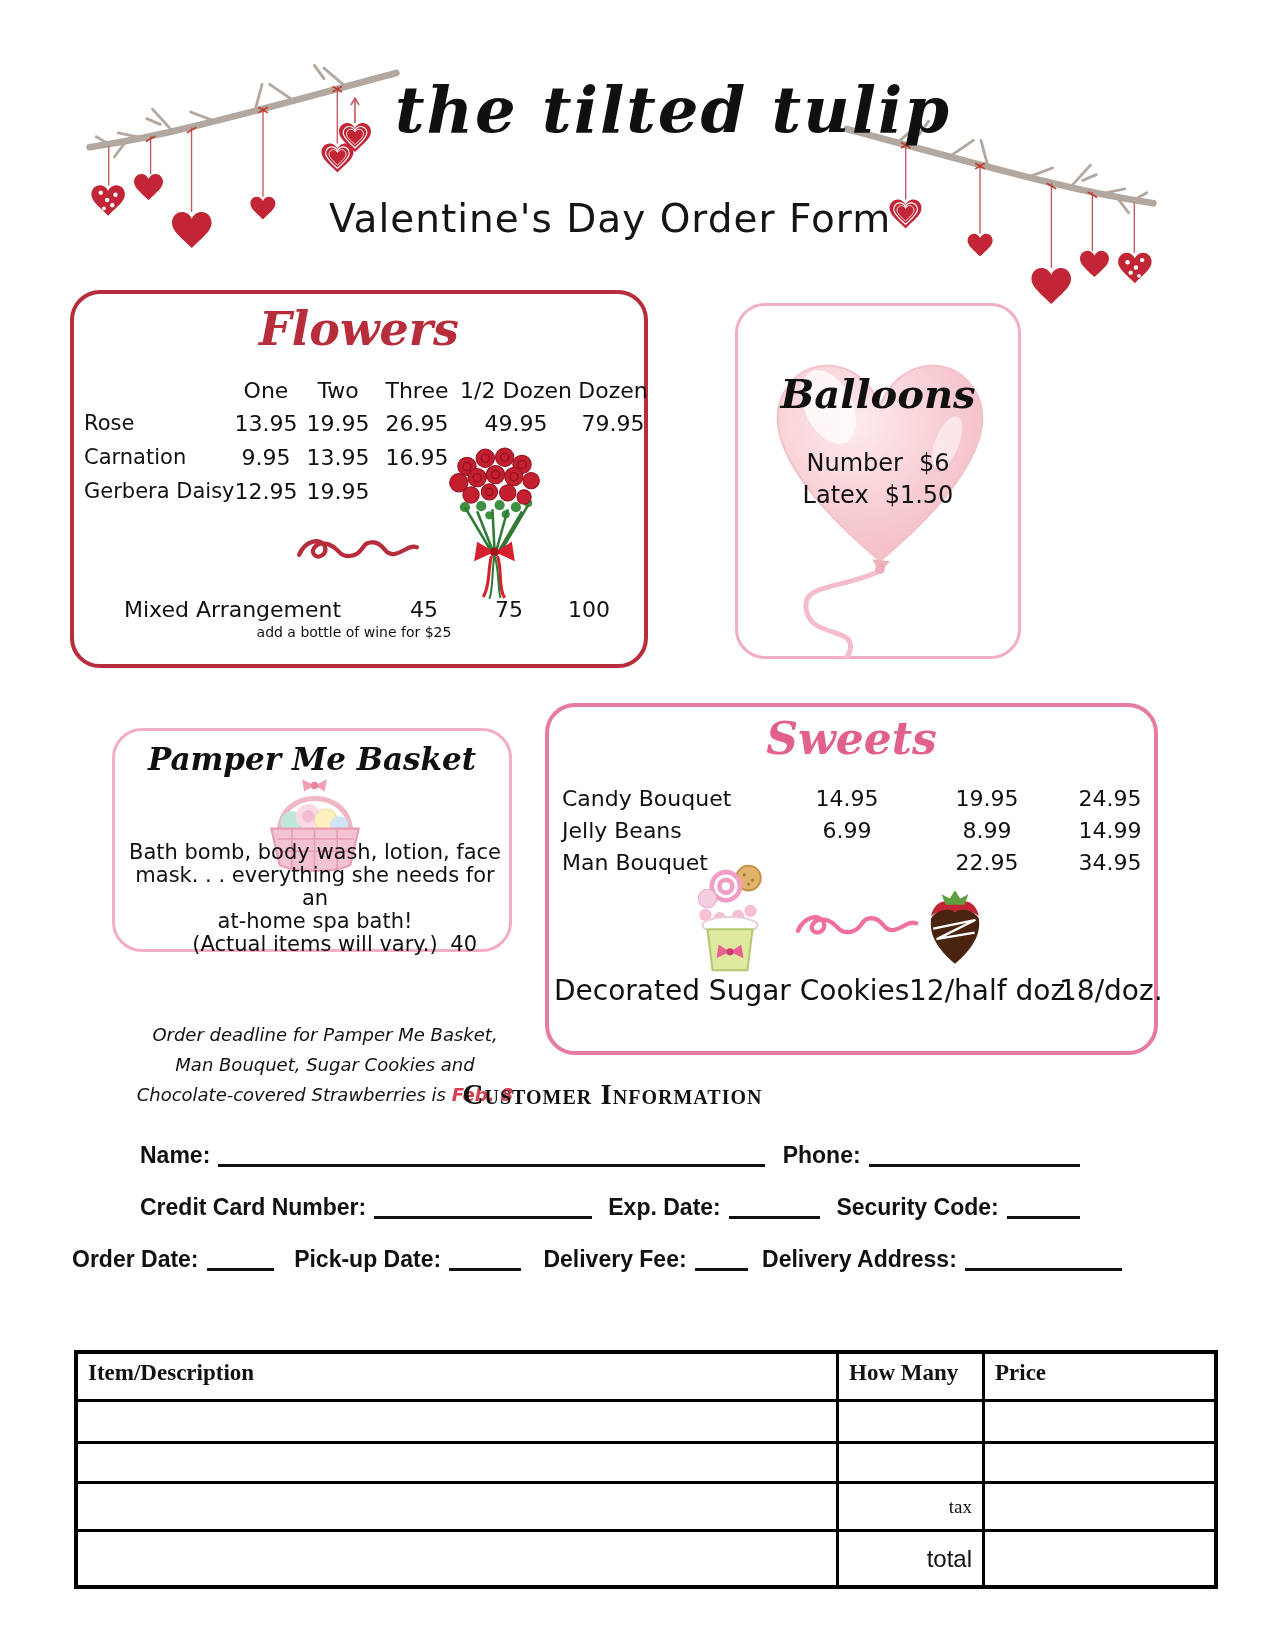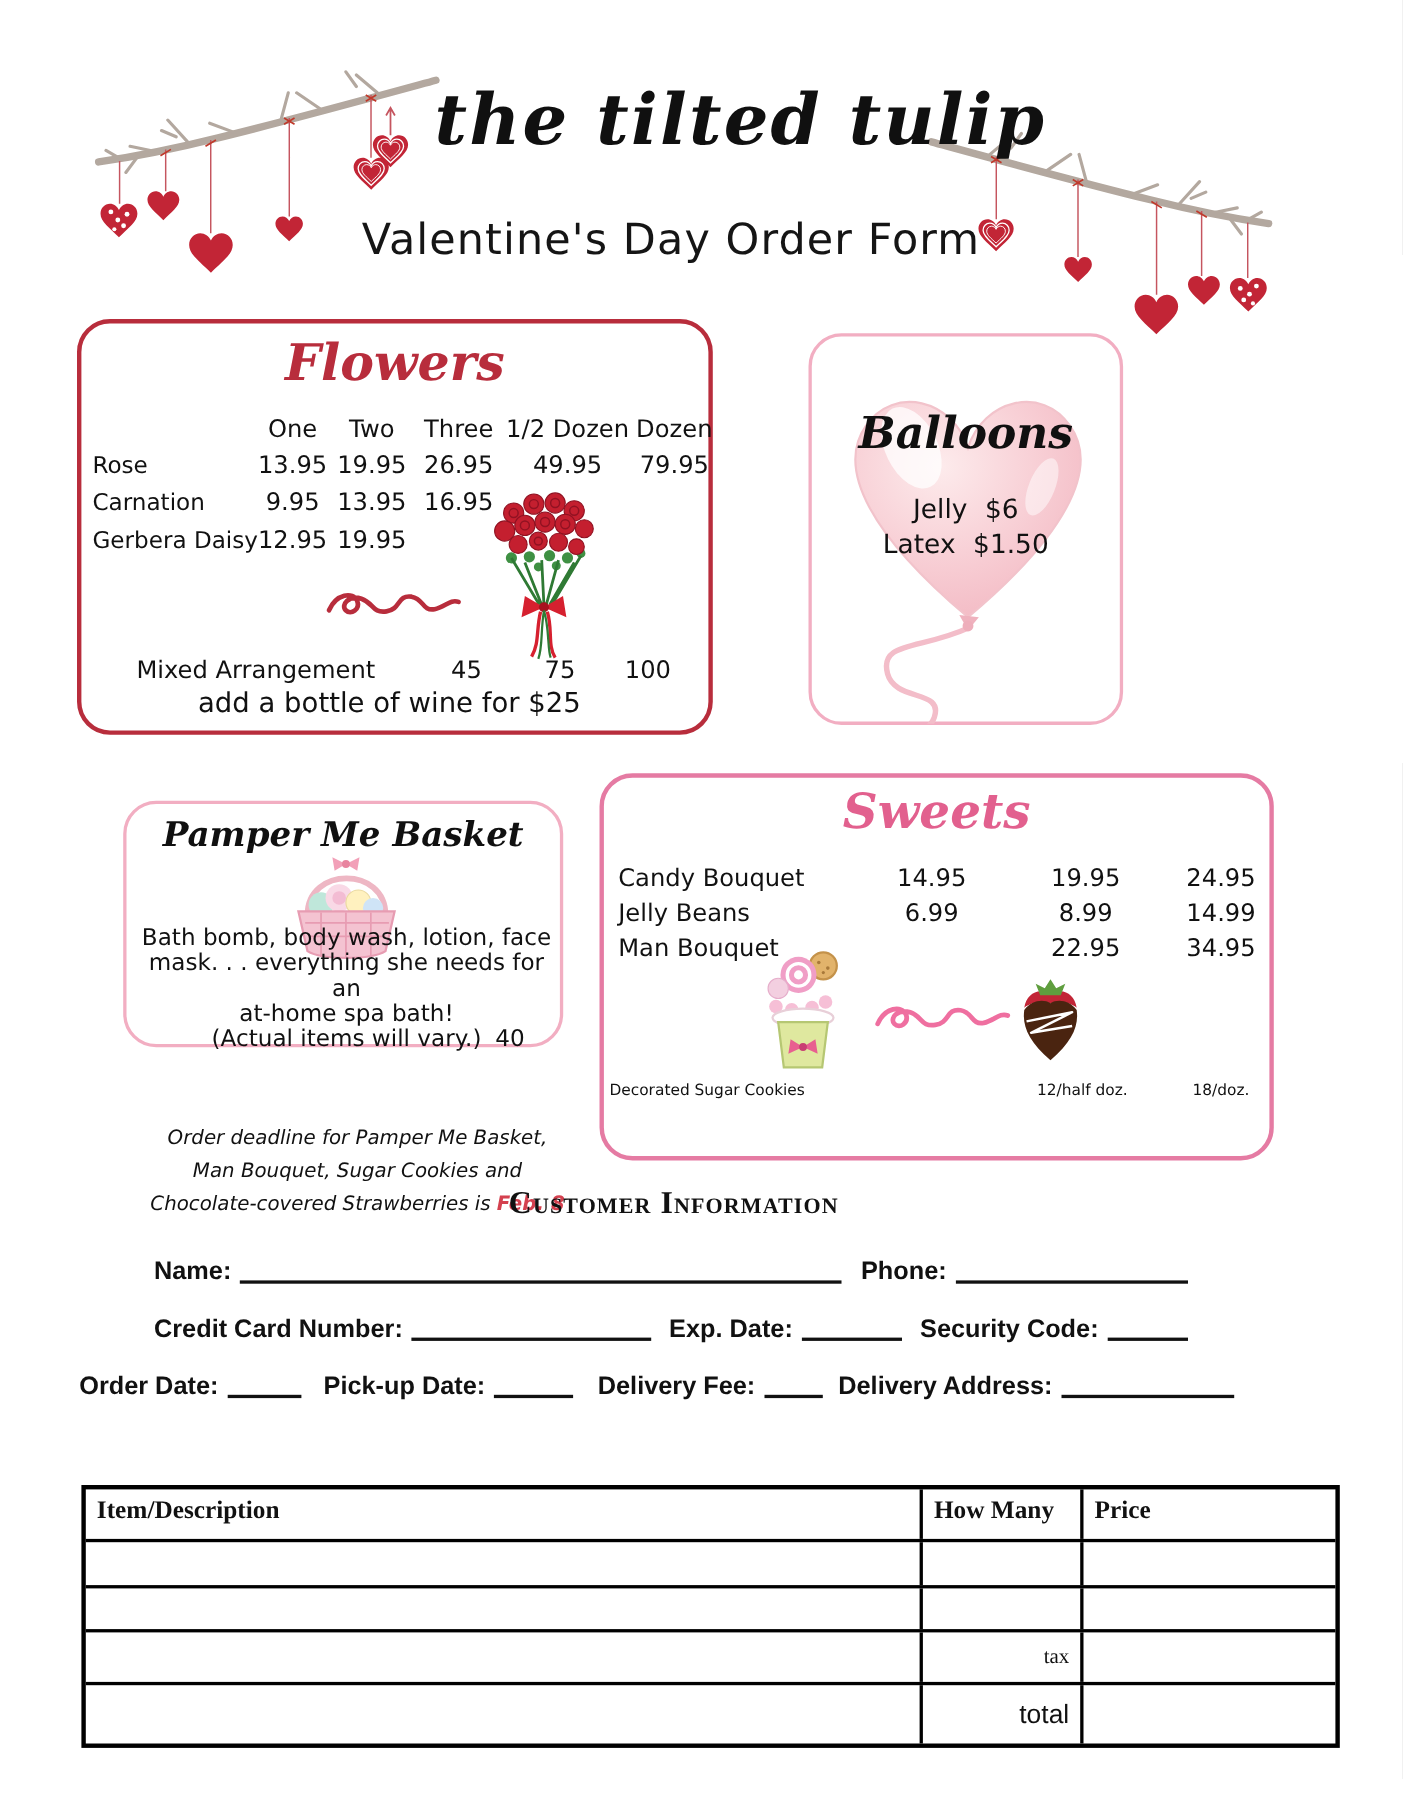--- a/index.html
+++ b/index.html
@@ -28,35 +28,35 @@
                   color:#101010; text-align:center; }
 
   
   .fl-grid { display:grid; grid-template-columns:146px 72px 72px 86px 112px 82px;
              font-size:22px; line-height:33px; padding-left:10px; white-space:nowrap; }
   .fl-grid .c { text-align:center; }
   .fl-label { text-align:left; font-size:21px; }
   .mixed-grid { display:grid; grid-template-columns:250px 100px 70px 90px;
                 font-size:22px; padding-left:50px; white-space:nowrap; }
   .mixed-grid .c { text-align:center; }
-  .wine-note { font-size:25px; text-align:center; }
+  .wine-note { font-size:14px; text-align:center; }
 
   
   .balloon-text { text-align:center; }
   .balloon-line { display:flex; justify-content:center; gap:16px; font-size:24px; line-height:32px; }
 
   
   .pamper-desc { font-size:21px; line-height:23px; text-align:center; }
 
   
   .sw-grid { display:grid; grid-template-columns:215px 140px 140px 106px;
              font-size:22px; line-height:31px; padding-left:13px; white-space:nowrap; }
   .sw-grid .c { text-align:center; }
   .sw-bottom { display:grid; grid-template-columns:355px 150px 102px;
-               font-size:14px; line-height:32px; padding-left:5px; white-space:nowrap; }
+               font-size:28px; line-height:32px; padding-left:5px; white-space:nowrap; }
   .sw-bottom .c { text-align:center; }
 
   
   .deadline { font-style:italic; font-size:18px; line-height:30px; text-align:center;
               font-family:"DejaVu Sans", sans-serif; }
   .deadline .date { color:#d4414f; font-weight:700; }
 
   
   .cust-heading { font-family:"Liberation Serif", serif; font-variant:small-caps;
                   font-weight:600; font-size:29px; letter-spacing:1px; text-align:center; }
@@ -236,21 +236,21 @@
       <path d="M140,86 C126,42 72,28 46,66 C18,106 52,168 140,242 C228,168 262,106 234,66 C208,28 154,42 140,86 Z" fill="url(#bg)" stroke="#f2c3cb" stroke-width="2"></path>
       <ellipse cx="88" cy="86" rx="24" ry="40" fill="rgba(255,255,255,0.75)" transform="rotate(-26 88 86)"></ellipse>
       <ellipse cx="208" cy="122" rx="12" ry="28" fill="rgba(255,255,255,0.5)" transform="rotate(22 208 122)"></ellipse>
       <path d="M132,240 l8,14 l10,-12 z" fill="#efb2be"></path>
       <path d="M140,252 C96,272 58,264 66,294 C73,320 118,308 109,334 C102,354 70,352 74,372" stroke="#f3bdc9" stroke-width="5" fill="none"></path>
       <circle cx="140" cy="250" r="5" fill="#eeaebb"></circle>
     </svg>
     <div class="abs balloon-text" style="left:0;top:64px;width:100%;">
       <div class="script-black" style="font-size:40px;">Balloons</div>
       <div class="balloon-line" style="margin-top:30px;">
-        <span>Jelly</span>
+        <span>Number</span>
         <span>$6</span>
       </div>
       <div class="balloon-line">
         <span>Latex</span>
         <span>$1.50</span>
       </div>
     </div>
   </div>
 
   <div class="card pamper-card">

